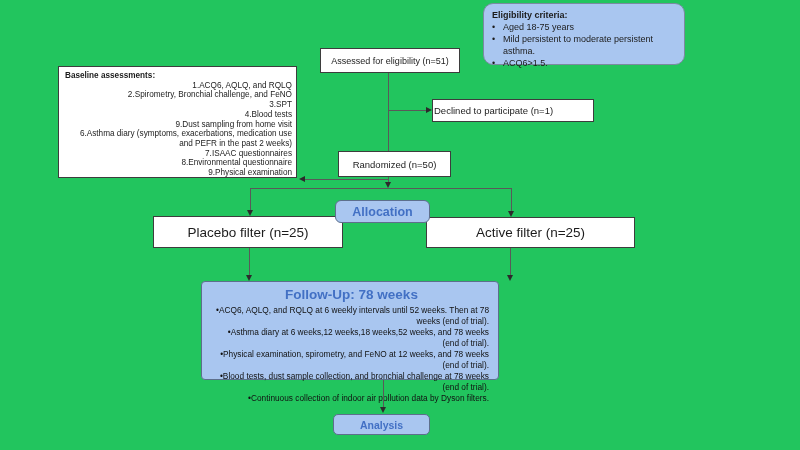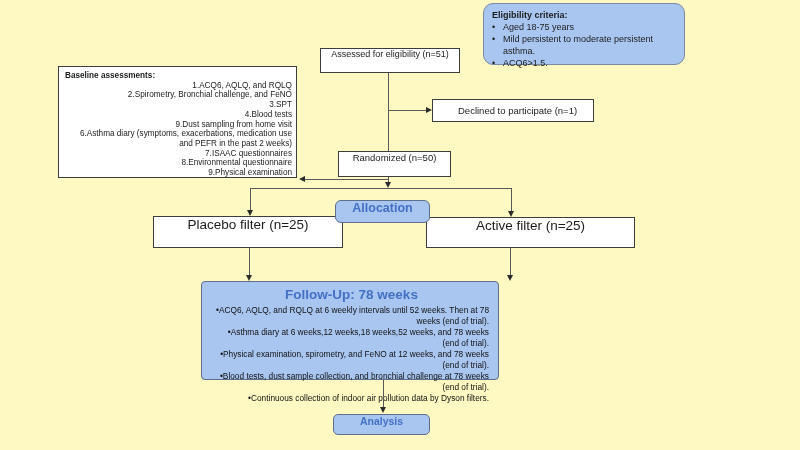--- a/index.html
+++ b/index.html
@@ -1,23 +1,23 @@
 <!DOCTYPE html>
 <html><head>
 <meta charset="utf-8">
 <style>
   html,body{margin:0;padding:0;background:#fff;}
   .canvas{
-    position:relative;width:800px;height:450px;background:#fef9c3;
+    position:relative;width:800px;height:450px;background:#22c55e;
     font-family:"Liberation Sans","DejaVu Sans",sans-serif;overflow:hidden;
     color:#1c1c1c;
   }
   .box{position:absolute;box-sizing:border-box;background:#fff;border:1px solid #3d3d3d;}
   .bluebox{position:absolute;box-sizing:border-box;background:#A9C6F0;border:1px solid #5d6f8c;}
-  .center{display:flex;justify-content:center;text-align:center;}
+  .center{display:flex;align-items:center;justify-content:center;text-align:center;}
   .accent{color:#4270C4;font-weight:bold;}
   
   .hline,.vline{position:absolute;background:#595959;}
   .hline{height:1px;}
   .vline{width:1px;}
   .arrow-down{position:absolute;width:0;height:0;
     border-left:3.5px solid transparent;border-right:3.5px solid transparent;
     border-top:6px solid #2b2b2b;}
   .arrow-right{position:absolute;width:0;height:0;
     border-top:3.5px solid transparent;border-bottom:3.5px solid transparent;
@@ -33,21 +33,21 @@
   .blist li{display:flex;}
   .blist .marker{width:11px;flex:0 0 11px;}
   
   .baseline{left:58px;top:66px;width:239px;height:112px;padding:4px 4px 0 6px;
     font-size:8.2px;line-height:9.7px;}
   .baseline .title{font-weight:bold;}
   .plainlist{margin:0;padding:0;list-style:none;text-align:right;}
   
   .assessed{left:320px;top:48px;width:140px;height:25px;font-size:9px;}
   .declined{left:432px;top:99px;width:162px;height:23px;font-size:9.5px;
-    display:flex;align-items:center;padding-left:25px;}
+    display:flex;align-items:center;padding-left:1px;}
   .randomized{left:338px;top:151px;width:113px;height:26px;font-size:9.5px;}
   .placebo{left:153px;top:216px;width:190px;height:32px;font-size:13.5px;}
   .active{left:426px;top:217px;width:209px;height:31px;font-size:13.5px;}
   
   .allocation{left:335px;top:200px;width:95px;height:23px;border-radius:6px;
     font-size:12.5px;z-index:5;}
   .analysis{left:333px;top:414px;width:97px;height:21px;border-radius:5px;
     font-size:10.5px;}
   
   .followup{left:201px;top:281px;width:298px;height:99px;border-radius:4px;

